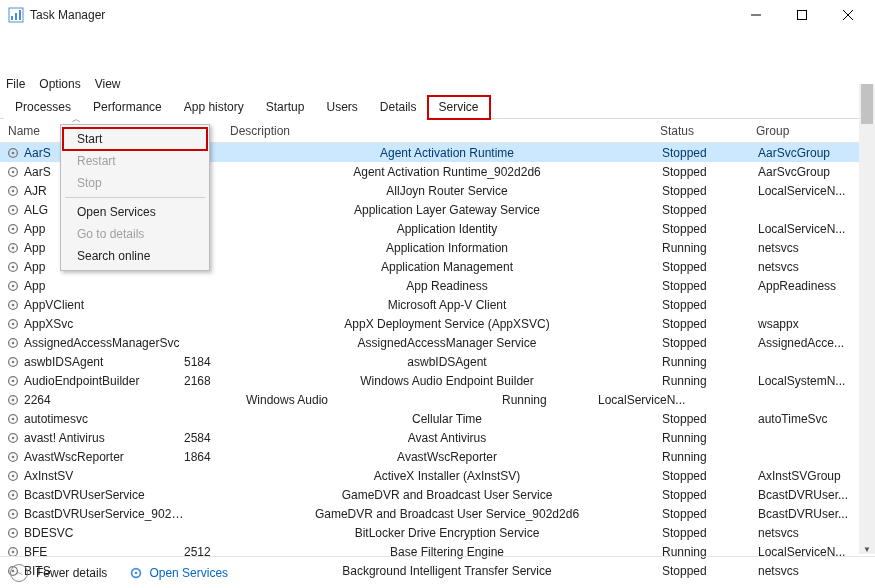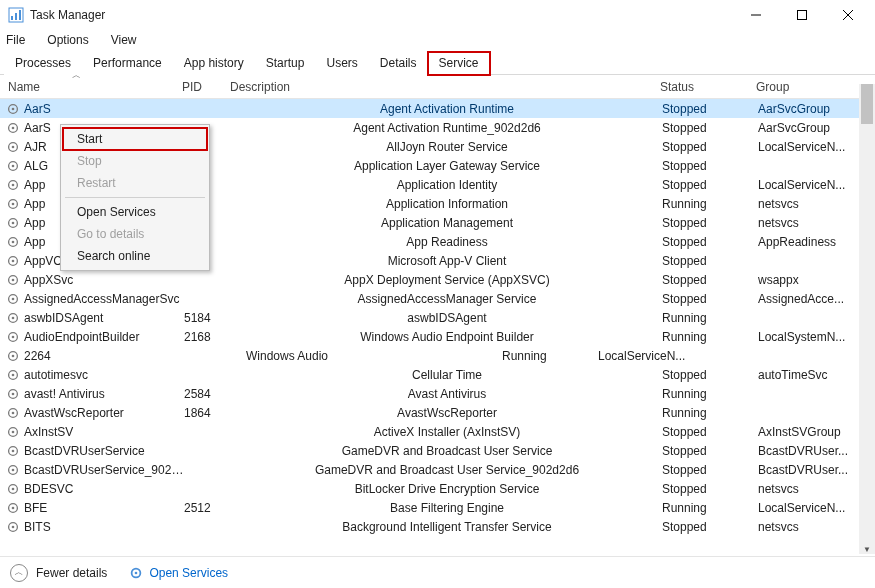--- a/index.html
+++ b/index.html
@@ -5,21 +5,21 @@
   * { margin: 0; padding: 0; box-sizing: border-box; font-family: "Segoe UI", Tahoma, sans-serif; font-size: 12px; }
   body { background: #fff; color: #222; width: 875px; height: 588px; overflow: hidden; position: relative; }
 
   .titlebar { height: 30px; display: flex; align-items: center; padding: 0 4px; }
   .titlebar .app-icon { width: 16px; height: 16px; margin: 0 6px 0 4px; }
   .titlebar .title { flex: 0 0 auto; }
   .titlebar .spacer { flex: 1; }
   .win-btn { width: 46px; height: 30px; display: flex; align-items: center; justify-content: center; }
   .win-btn svg { width: 10px; height: 10px; }
 
-  .menubar { height: 20px; display: flex; align-items: center; padding: 0 6px; gap: 22px; }
+  .menubar { height: 20px; display: flex; align-items: center; padding: 0 6px; gap: 14px; margin-top: 44px; }
   .menubar span { cursor: default; }
 
   .tabbar { height: 24px; display: flex; align-items: stretch; border-bottom: 1px solid #d9d9d9; padding: 0 4px; margin-top: 1px; }
   .tab { padding: 3px 10px 0 10px; border: 1px solid transparent; border-bottom: none; cursor: default; position: relative; top: 1px; background:#fff;}
   .tab.active { border-color: #d9d9d9; background: #fff; }
   .tab.hl { outline: 2px solid #c00; outline-offset: -1px; }
 
   .grid-header { display: flex; height: 24px; align-items: center; border-bottom: 1px solid #e5e5e5; padding-left: 6px; position: relative; }
   .grid-header .col { color: #444; position: relative; }
   .grid-header .sort-caret { position:absolute; left:72px; top:-6px; font-size:9px; color:#666; }
@@ -360,22 +360,22 @@
       <span class="c-name">BITS</span>
       <span class="c-pid"></span>
       <span class="c-desc">Background Intelligent Transfer Service</span>
       <span class="c-status">Stopped</span>
       <span class="c-group">netsvcs</span>
     </div>
   </div>
 
 <div class="ctxmenu">
   <div class="mi hl">Start</div>
+  <div class="mi disabled">Restart</div>
   <div class="mi disabled">Stop</div>
-  <div class="mi disabled">Restart</div>
   <div class="sep"></div>
   <div class="mi">Open Services</div>
   <div class="mi disabled">Go to details</div>
   <div class="mi">Search online</div>
 </div>
 
 <div class="scrollbar">
   <div class="scroll-arrow up">▲</div>
   <div class="scroll-thumb"></div>
   <div class="scroll-arrow down">▼</div>

